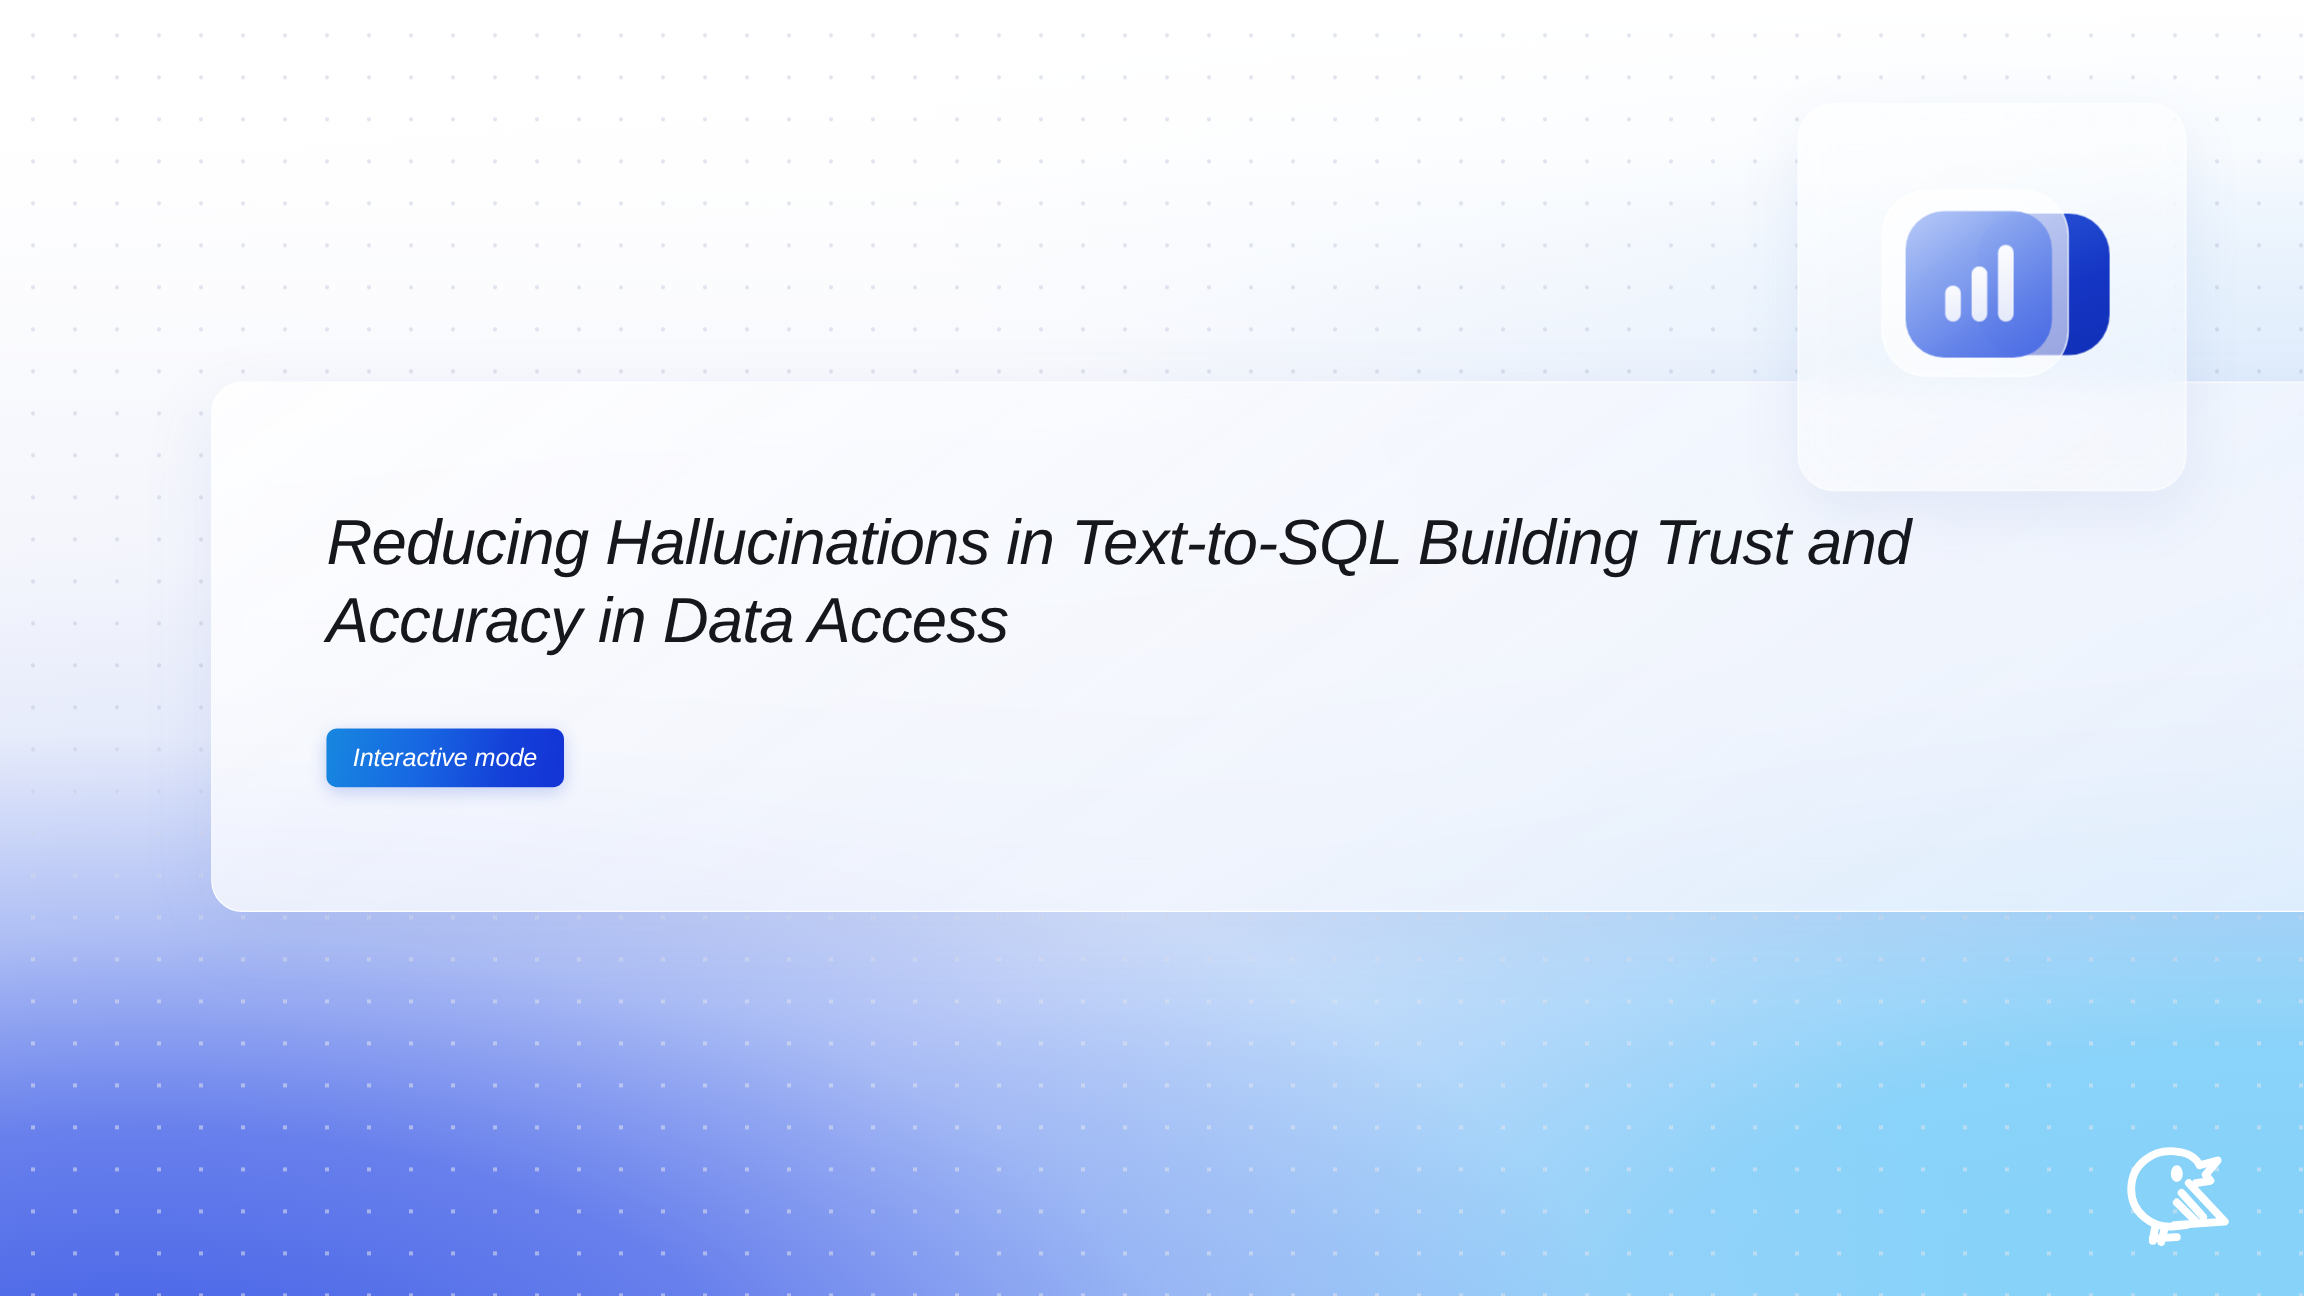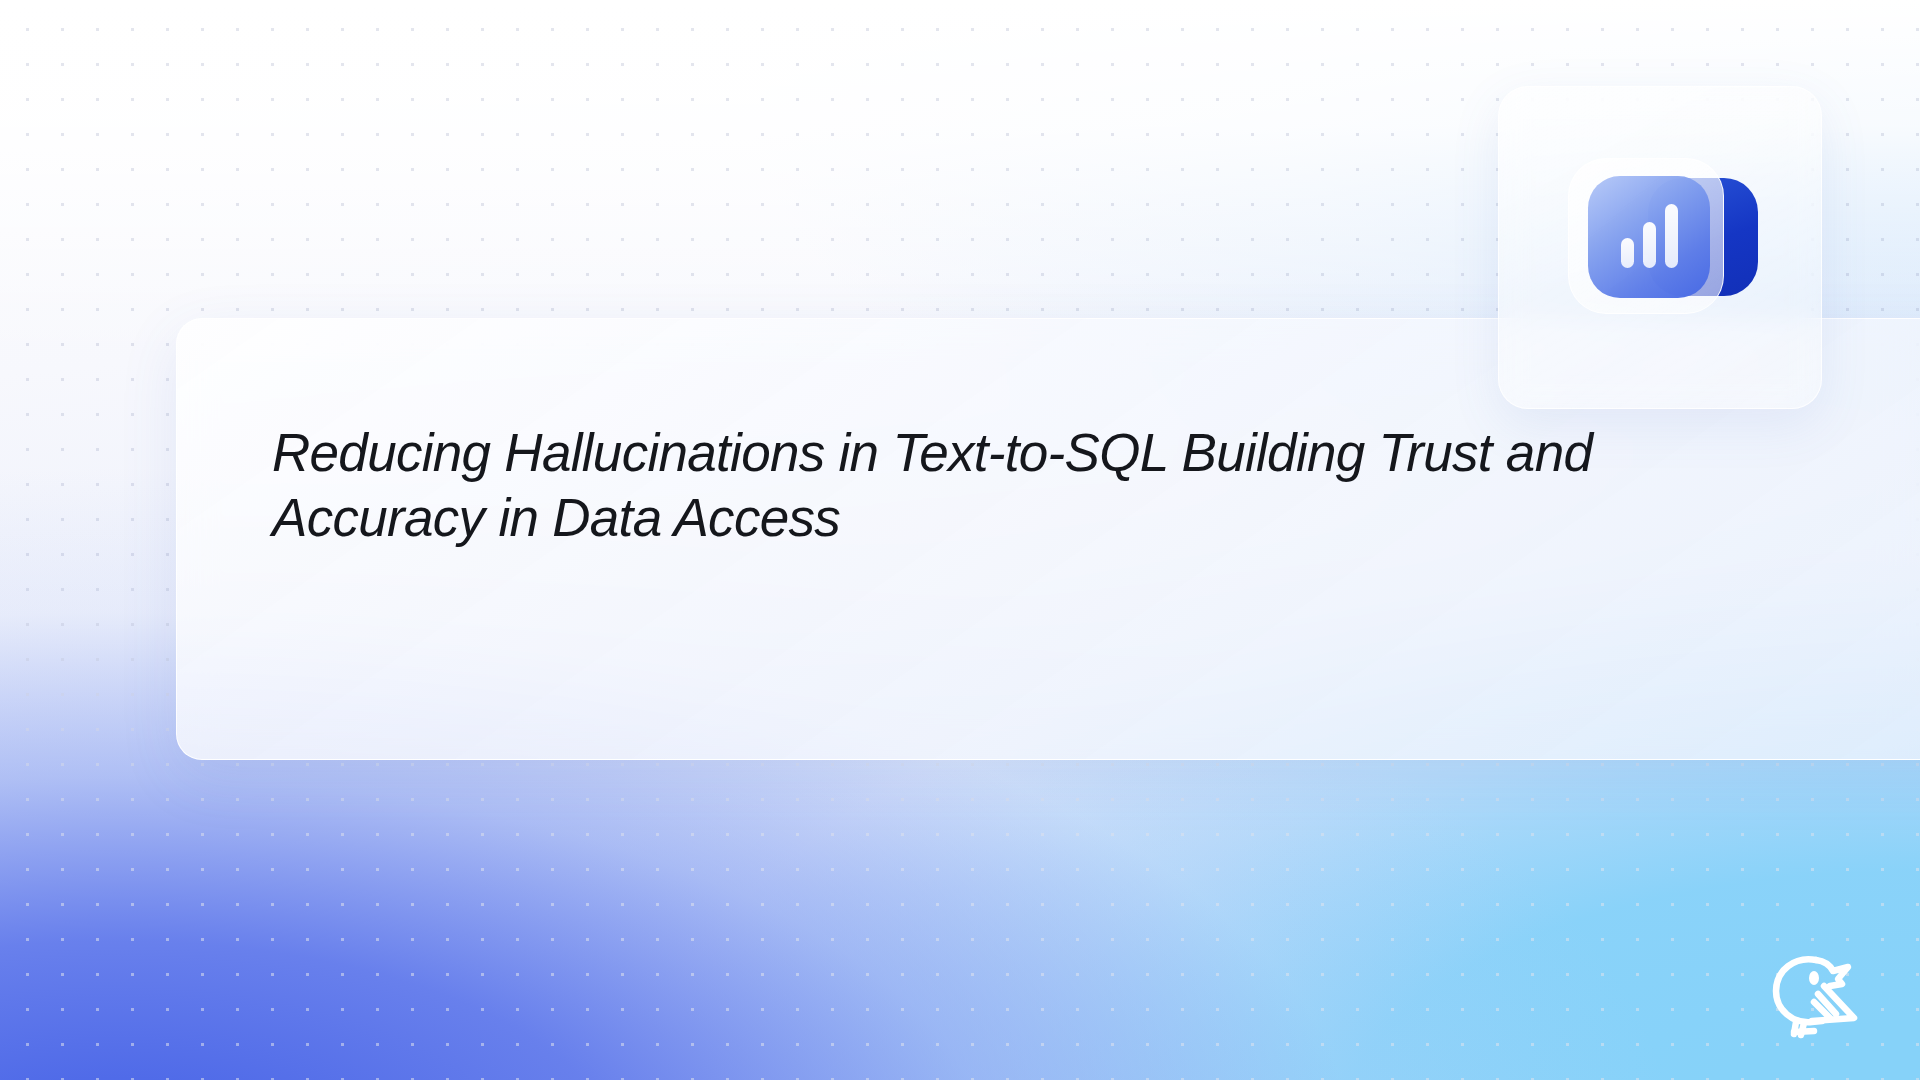--- a/index.html
+++ b/index.html
@@ -179,20 +179,23 @@
   <div class="logo-inner">
     <span class="bar b1"></span>
     <span class="bar b2"></span>
     <span class="bar b3"></span>
   </div>
 
   <div class="card">
 
     <div class="card-title">Reducing Hallucinations in Text-to-SQL Building Trust and Accuracy in Data Access</div>
 
+    <div class="badge">
+      <span>Interactive mode</span>
+    </div>
 
     <button class="submit-btn">
       <span>
         <svg width="34" height="34" viewBox="0 0 34 34" fill="none">
           <path d="M17 27 L17 8" stroke="#ffffff" stroke-width="3.1" stroke-linecap="round"></path>
           <path d="M8.5 16.2 L17 7.6 L25.5 16.2" stroke="#ffffff" stroke-width="3.1" stroke-linecap="round" stroke-linejoin="round"></path>
         </svg>
       </span>
     </button>
 

